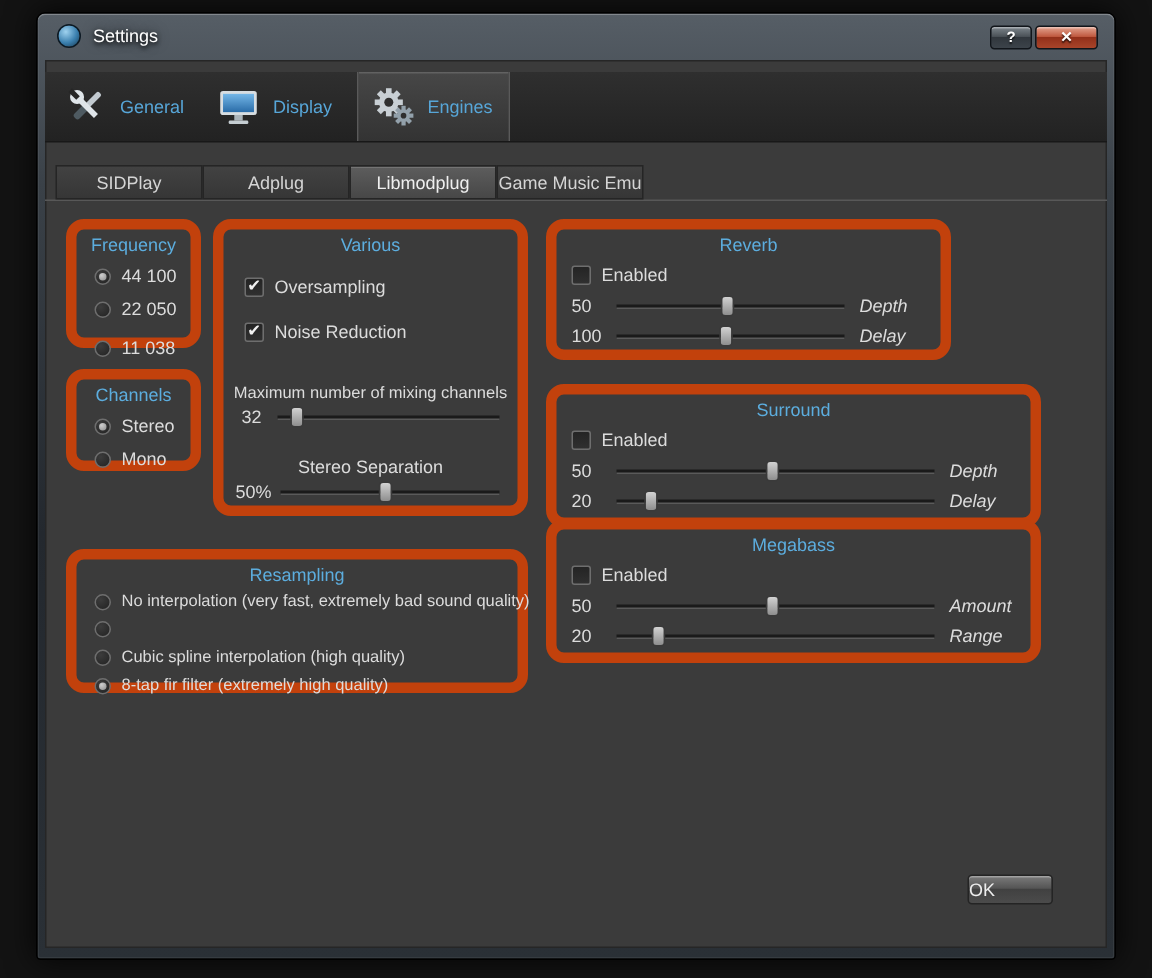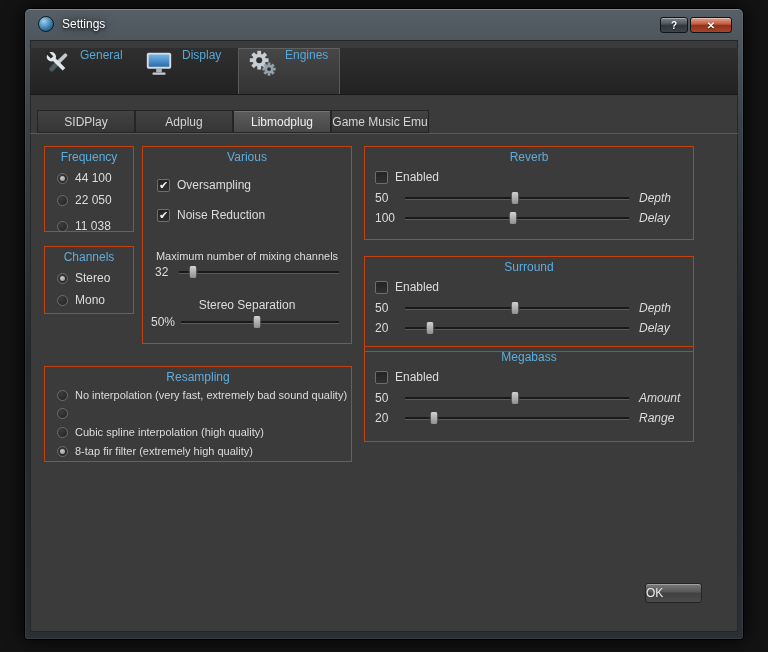--- a/index.html
+++ b/index.html
@@ -23,36 +23,36 @@
           text-shadow:0 1px 1px rgba(0,0,0,.7);box-shadow:inset 0 1px 0 rgba(255,255,255,.35);}
   .capbtn.help{width:28px;background:linear-gradient(180deg,#7d858c,#4b5258 45%,#31373d 50%,#3c434a);}
   .capbtn.close{width:42px;background:linear-gradient(180deg,#e2a28f,#c05a40 45%,#93301a 50%,#a8442a);}
   
   .content{position:absolute;left:30px;top:40px;width:708px;height:592px;background:#3b3b3b;
            box-shadow:inset 0 0 0 1px #262626;}
   
   .tabbar{position:absolute;left:30px;top:48px;width:708px;height:47px;
           background:linear-gradient(180deg,#2f2f2f,#222);border-bottom:1px solid #181818;
           display:flex;align-items:stretch;padding-left:4px;box-sizing:border-box;}
-  .tab{width:102px;display:flex;align-items:flex-start;gap:8px;padding-left:8px;box-sizing:border-box;
+  .tab{width:102px;display:flex;align-items:center;gap:8px;padding-left:8px;box-sizing:border-box;
        color:#57a6d8;cursor:default;}
   .tab.sel{background:linear-gradient(180deg,#474747,#333);
            border-left:1px solid #5a5a5a;border-right:1px solid #5a5a5a;
            box-shadow:inset 0 1px 0 rgba(255,255,255,.15);}
   .tab svg{flex:0 0 auto;}
   
   .subtabs{position:absolute;left:30px;top:110px;width:708px;height:24px;}
   .subtabs::after{content:"";position:absolute;left:0;right:0;bottom:0;height:1px;background:#585858;}
   .subtab{position:absolute;top:0;height:23px;width:98px;box-sizing:border-box;
           background:linear-gradient(180deg,#424242,#363636);border:1px solid #252525;
           display:flex;align-items:center;justify-content:center;color:#d4d4d4;z-index:1;}
   .subtab.sel{background:linear-gradient(180deg,#5d5d5d,#474747);color:#efefef;
               box-shadow:inset 0 1px 0 rgba(255,255,255,.15);z-index:2;}
   
-  .group{position:absolute;border:1px solid #c2410c;border-radius:0;box-sizing:border-box;}
+  .group{position:absolute;border:7px solid #c2410c;border-radius:12px;box-sizing:border-box;}
   .gtitle{color:#5cadde;text-align:center;margin-top:3px;}
   
   .chk-row,.radio-row{display:flex;align-items:center;gap:7px;cursor:default;}
   .cb{flex:0 0 auto;width:13px;height:13px;border:1px solid #6e6e6e;border-radius:2px;box-sizing:border-box;
       background:linear-gradient(180deg,#242424,#303030);display:flex;align-items:center;justify-content:center;}
   .cb::after{content:"✔";font-size:11px;line-height:1;color:transparent;}
   .cb.on::after{color:#f2f2f2;}
   .radio{flex:0 0 auto;width:11px;height:11px;border:1px solid #6e6e6e;border-radius:50%;box-sizing:border-box;
          background:radial-gradient(circle at 35% 30%,#3c3c3c,#222);position:relative;}
   .radio.on::after{content:"";position:absolute;left:2px;top:2px;right:2px;bottom:2px;border-radius:50%;
@@ -216,21 +216,21 @@
     <div class="center-lbl" style="margin-top:18px">Stereo Separation</div>
     <div class="srow" style="margin:2px 12px 0 8px">
       <span class="sval" style="width:30px">50%</span>
       <div class="slider">
         <div class="groove"></div>
         <div class="handle" style="left: 48%;"></div>
       </div>
     </div>
   </div>
 
-  <div class="group" style="left:364px;top:146px;width:330px;height:94px">
+  <div class="group" style="left:364px;top:146px;width:270px;height:94px">
     <div class="gtitle">Reverb</div>
     <div class="chk-row" style="margin:6px 0 0 10px">
       <span class="cb"></span>
       <span>Enabled</span>
     </div>
     <div class="srow" style="margin:6px 10px 0 10px">
       <span class="sval" style="width:30px">50</span>
       <div class="slider">
         <div class="groove"></div>
         <div class="handle" style="left: 49%;"></div>

